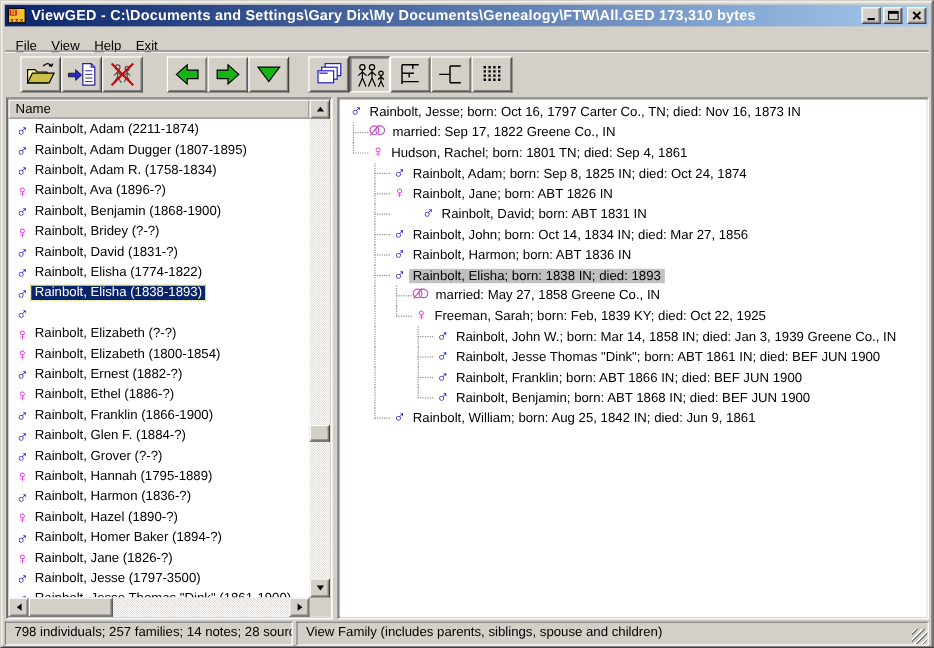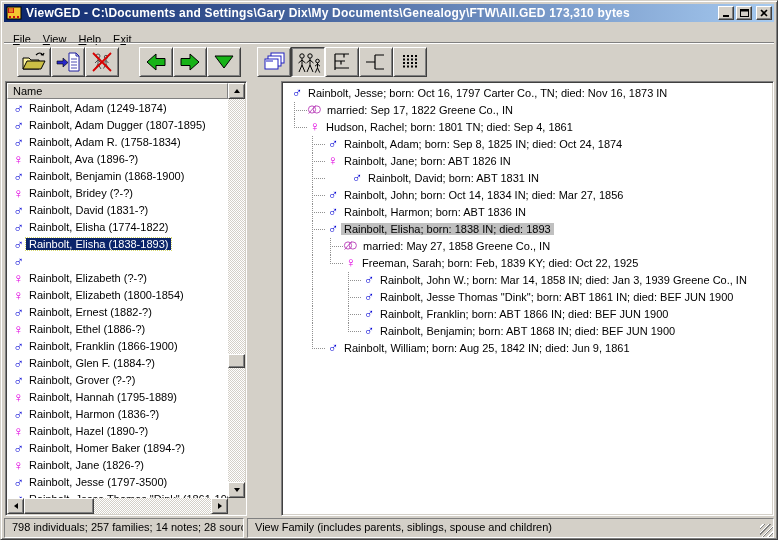--- a/index.html
+++ b/index.html
@@ -36,21 +36,21 @@
   .tbtn.pressed { border-color:#404040 #fff #fff #404040;
     box-shadow: inset 1px 1px 0 #808080, inset -1px -1px 0 #D4D0C8; }
   .tbtn.pressed svg { transform:translate(1px,1px); }
   .tgap { width:20px; flex:0 0 auto; }
   .tgap2 { width:16px; flex:0 0 auto; }
 
   
   .sunken { background:#fff; border:1px solid; border-color:#808080 #fff #fff #808080;
     box-shadow: inset 1px 1px 0 #404040, inset -1px -1px 0 #D4D0C8; }
 
-  .listpanel { position:absolute; left:4px; top:80px; width:242px; height:435px; }
+  .listpanel { position:absolute; left:4px; top:80px; width:272px; height:435px; }
   .listpanel .inner { position:absolute; inset:1px; overflow:hidden; }
   .lheader { position:absolute; left:0; top:0; right:17px; height:16px; background:#D4D0C8;
     border:1px solid; border-color:#fff #808080 #808080 #fff; padding:1px 5px; cursor:default; }
   .listrows { position:absolute; left:0; top:16px; right:17px; bottom:16px; overflow:hidden; background:#fff; }
   .lrow { height:17px; display:flex; align-items:center; padding-left:4px; white-space:nowrap; cursor:default; }
   .gicon { display:inline-block; width:15px; font-weight:bold; font-size:14px; line-height:14px; text-align:center; flex:0 0 auto; }
   .gicon.male { color:var(--male,#0000D4); }
   .gicon.female { color:var(--female,#E000E0); }
   .llabel { padding:0 3px; }
   .lrow.selected .llabel { background:var(--selection-bg,#0A246A); color:#fff; outline:1px dotted #d8d86a; }
@@ -219,21 +219,21 @@
       </svg>
     </div>
   </div>
 
   <div class="listpanel sunken">
     <div class="inner">
       <div class="lheader">Name</div>
       <div class="listrows">
           <div class="lrow">
             <span class="gicon male">♂</span>
-            <span class="llabel">Rainbolt, Adam (1249-1874)</span>
+            <span class="llabel">Rainbolt, Adam (2211-1874)</span>
           </div>
           <div class="lrow">
             <span class="gicon male">♂</span>
             <span class="llabel">Rainbolt, Adam Dugger (1807-1895)</span>
           </div>
           <div class="lrow">
             <span class="gicon male">♂</span>
             <span class="llabel">Rainbolt, Adam R. (1758-1834)</span>
           </div>
           <div class="lrow">

